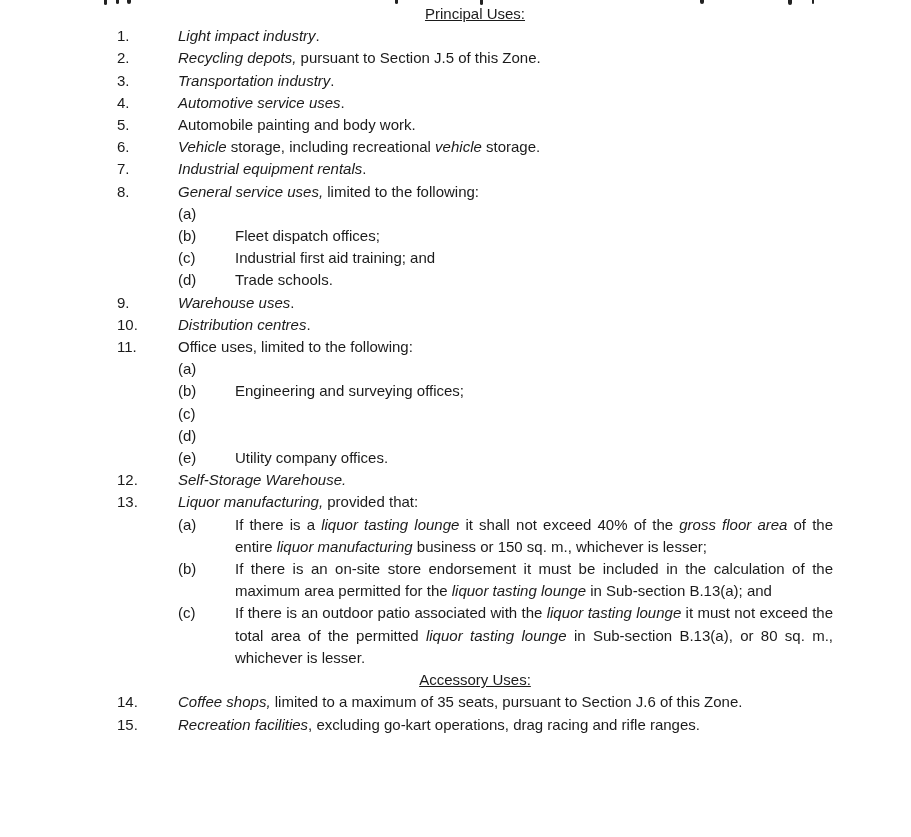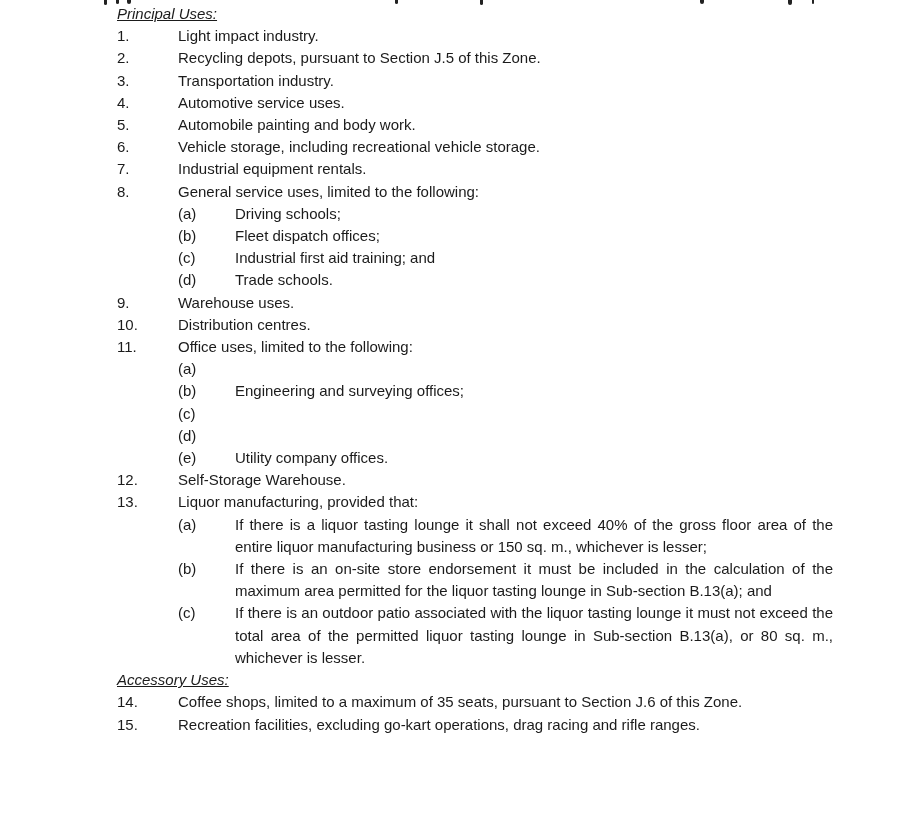--- a/index.html
+++ b/index.html
@@ -7,24 +7,24 @@
     position:relative;
     width:911px;height:837px;
     background:#ffffff;
     color:#1b1b1b;
     font-family:"Liberation Sans", sans-serif;
     font-size:15px;
     line-height:22.2px;
     overflow:hidden;
   }
   .content{position:absolute;left:117px;top:3px;width:716px;}
-  .sec-heading{font-style:italic;text-decoration:underline;}
+  .sec-heading{text-decoration:underline;text-align:center;}
   .row{display:grid;grid-template-columns:61px 1fr;}
   .subrow{display:grid;grid-template-columns:61px 57px 1fr;}
-  .it{}
+  .it{font-style:italic;}
   .just{text-align:justify;}
   .num,.marker{white-space:nowrap;}
   
   .clip-frag{position:absolute;top:0;background:#222;border-radius:0 0 2px 2px;}
 </style>
 </head>
 <body>
 
 <div id="document-page">
 
@@ -69,21 +69,20 @@
         <span class="num">7.</span>
         <div><span class="it">Industrial equipment rentals</span><span>.</span></div>
       </div>
       <div class="row">
         <span class="num">8.</span>
         <div><span class="it">General service uses,</span><span> limited to the following:</span></div>
       </div>
       <div class="subrow">
         <span></span>
         <span class="marker">(a)</span>
-        <div><span>Driving schools;</span></div>
       </div>
       <div class="subrow">
         <span></span>
         <span class="marker">(b)</span>
         <div><span>Fleet dispatch offices;</span></div>
       </div>
       <div class="subrow">
         <span></span>
         <span class="marker">(c)</span>
         <div><span>Industrial first aid training; and</span></div>

